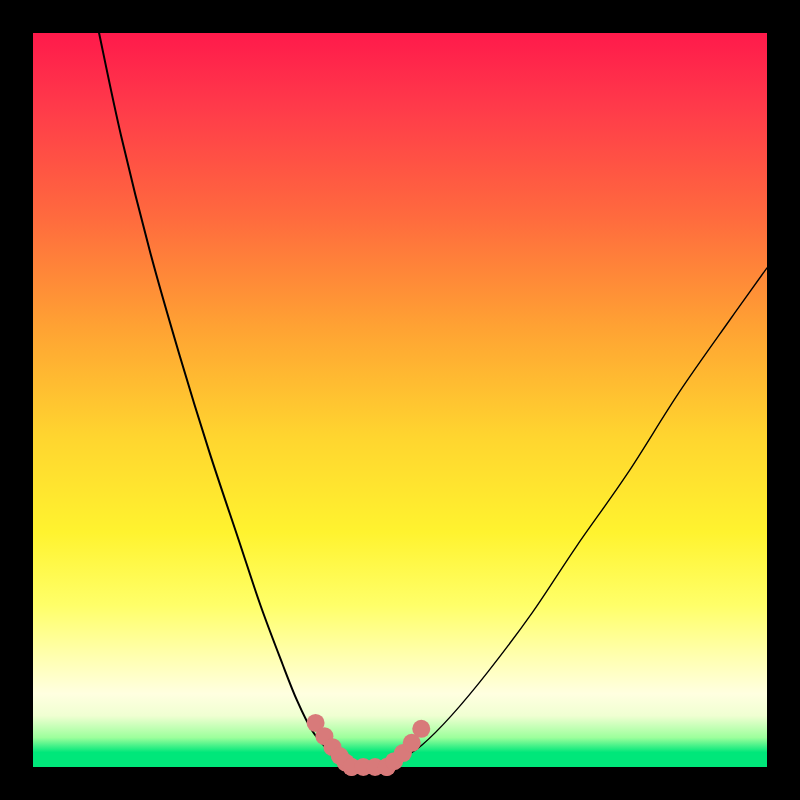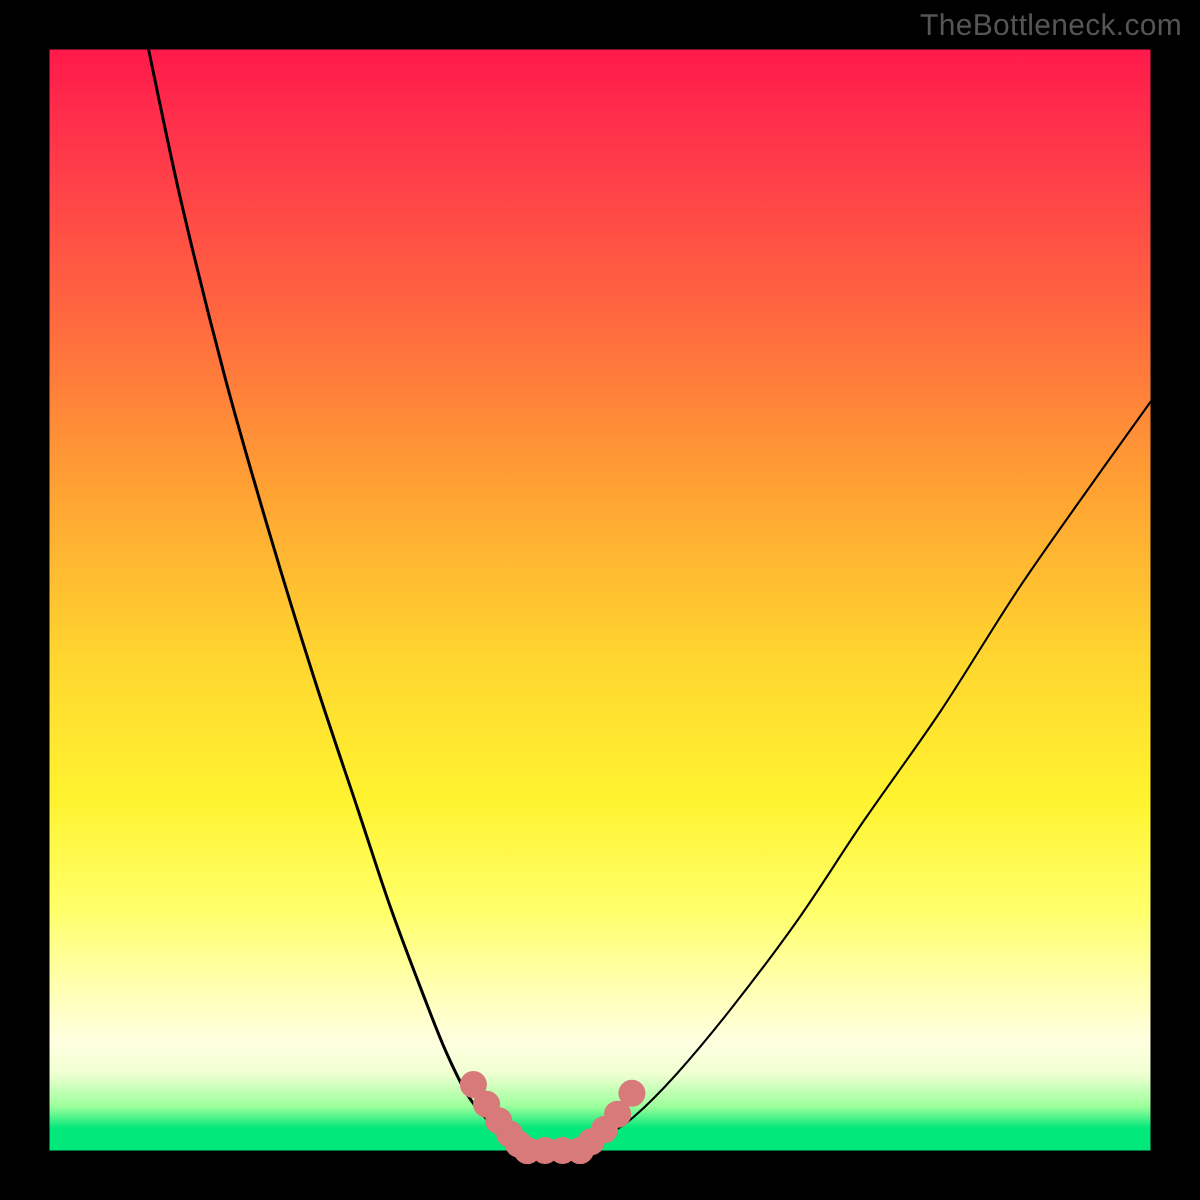--- a/index.html
+++ b/index.html
@@ -57,21 +57,20 @@
     top: 0;
     width: 734px;
     height: 734px;
     overflow: visible;
   }
 </style>
 </head>
 <body>
 
 <div class="frame">
-  <div class="watermark">TheBottleneck.com</div>
   <div class="plot-area">
     <svg class="curves" viewBox="0 0 734 734">
       <g id="svg-lines">
           <path d="M 66.06 0 C 69.73 17.126666666666665, 79.51666666666667 66.05999999999997, 88.08 102.75999999999999 C 96.64333333333333 139.46, 107.65333333333334 183.50000000000006, 117.44 220.20000000000005 C 127.22666666666666 256.90000000000003, 137.01333333333335 289.93, 146.8 322.96 C 156.58666666666667 355.98999999999995, 166.37333333333333 387.7966666666666, 176.16 418.38 C 185.94666666666666 448.96333333333337, 196.95666666666668 480.77000000000004, 205.52 506.46000000000004 C 214.08333333333334 532.1500000000001, 220.2 551.7233333333334, 227.54 572.52 C 234.88 593.3166666666666, 243.44333333333336 615.3366666666667, 249.56000000000003 631.24 C 255.6766666666667 647.1433333333333, 259.3466666666667 656.9300000000001, 264.24 667.94 C 269.1333333333333 678.95, 274.0266666666667 689.3483333333334, 278.92 697.3 C 283.81333333333333 705.2516666666666, 289.93 711.0013333333333, 293.6 715.65 C 297.27000000000004 720.2986666666667, 298.49333333333334 722.7453333333333, 300.94 725.192 C 303.38666666666666 727.6386666666667, 305.8333333333333 728.8620000000001, 308.28 730.33 C 310.72666666666663 731.798, 314.39666666666665 733.3883333333333, 315.62 734" fill="none" stroke="#000000" stroke-width="2" stroke-linecap="round"></path>
           <path d="M 352.32 734 C 354.76666666666665 732.7766666666666, 360.8833333333333 730.3299999999999, 367 726.66 C 373.1166666666667 722.99, 380.4566666666667 719.32, 389.02000000000004 711.98 C 397.58333333333337 704.64, 407.36999999999995 694.8533333333334, 418.37999999999994 682.62 C 429.38999999999993 670.3866666666667, 441.6233333333333 655.7066666666667, 455.08 638.58 C 468.5366666666667 621.4533333333334, 484.44000000000005 600.6566666666668, 499.12000000000006 579.86 C 513.8000000000001 559.0633333333333, 527.2566666666667 537.0433333333333, 543.16 513.8 C 559.0633333333333 490.5566666666666, 577.4133333333334 466.09, 594.5400000000001 440.4 C 611.6666666666667 414.71, 628.7933333333333 385.34999999999997, 645.92 359.65999999999997 C 663.0466666666666 333.96999999999997, 682.6199999999999 307.0566666666667, 697.3 286.26 C 711.98 265.4633333333333, 727.8833333333333 243.44333333333327, 734 234.87999999999994" fill="none" stroke="#000000" stroke-width="1.4" stroke-linecap="round"></path>
           <path d="M 315.62 734 L 352.32 734" fill="none" stroke="#000000" stroke-width="2" stroke-linecap="round"></path>
         </g>
       <g id="svg-markers">
           <circle cx="282.59000000000003" cy="689.96" r="9" fill="#d87a7a"></circle>
           <circle cx="291.398" cy="703.172" r="9" fill="#d87a7a"></circle>

